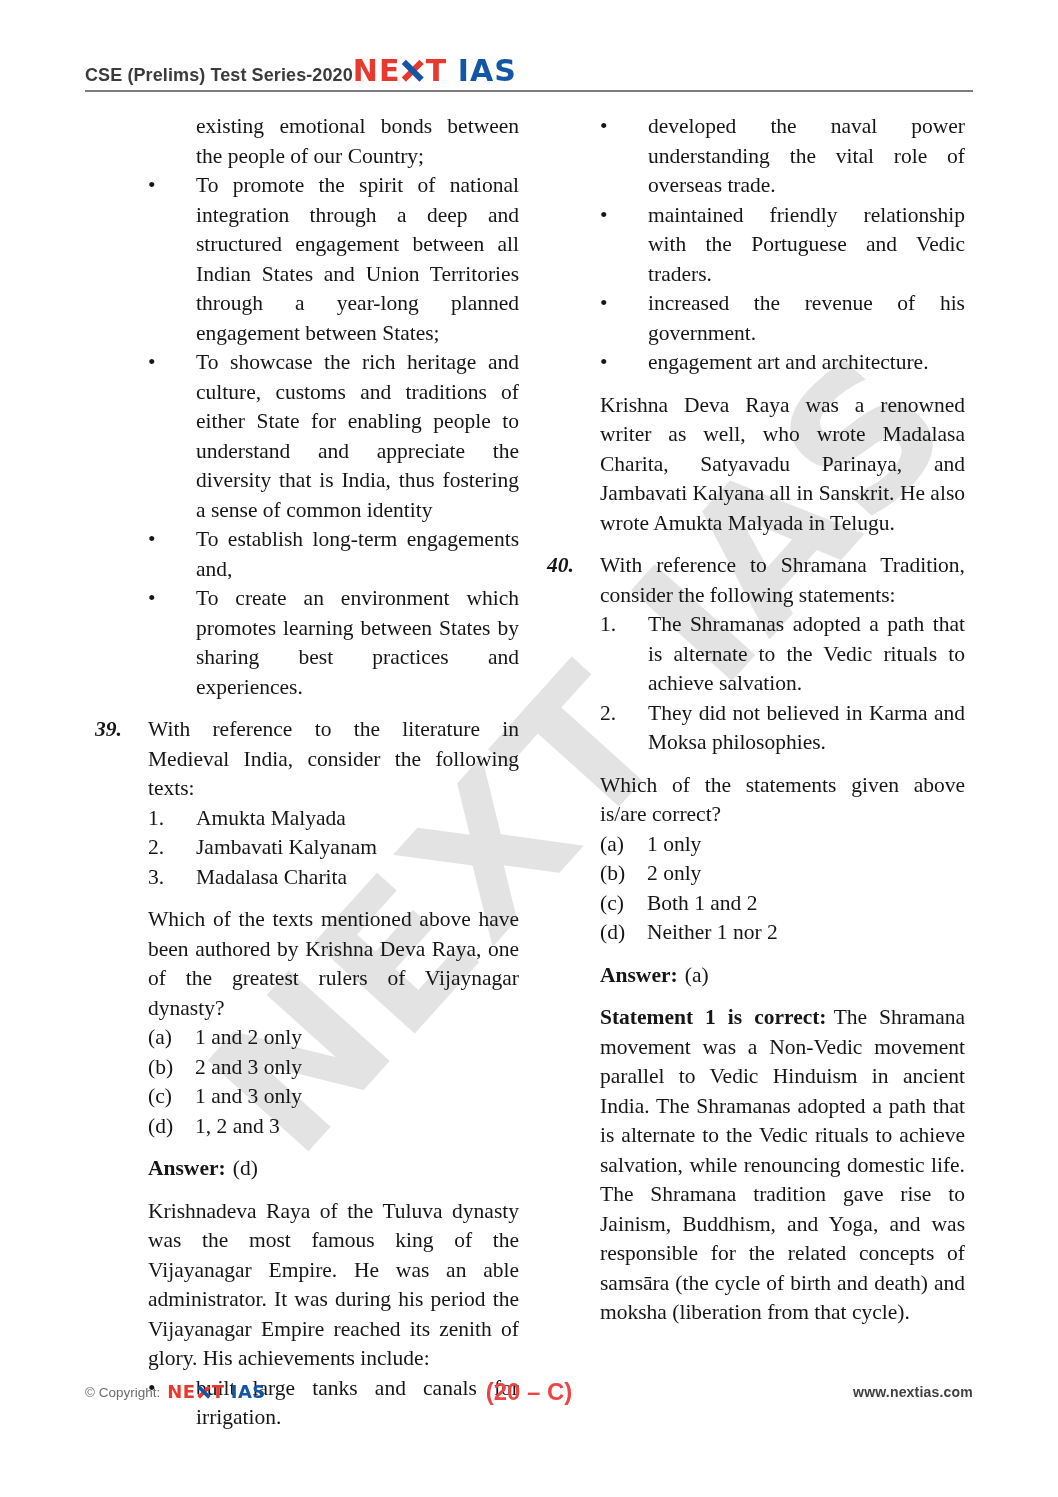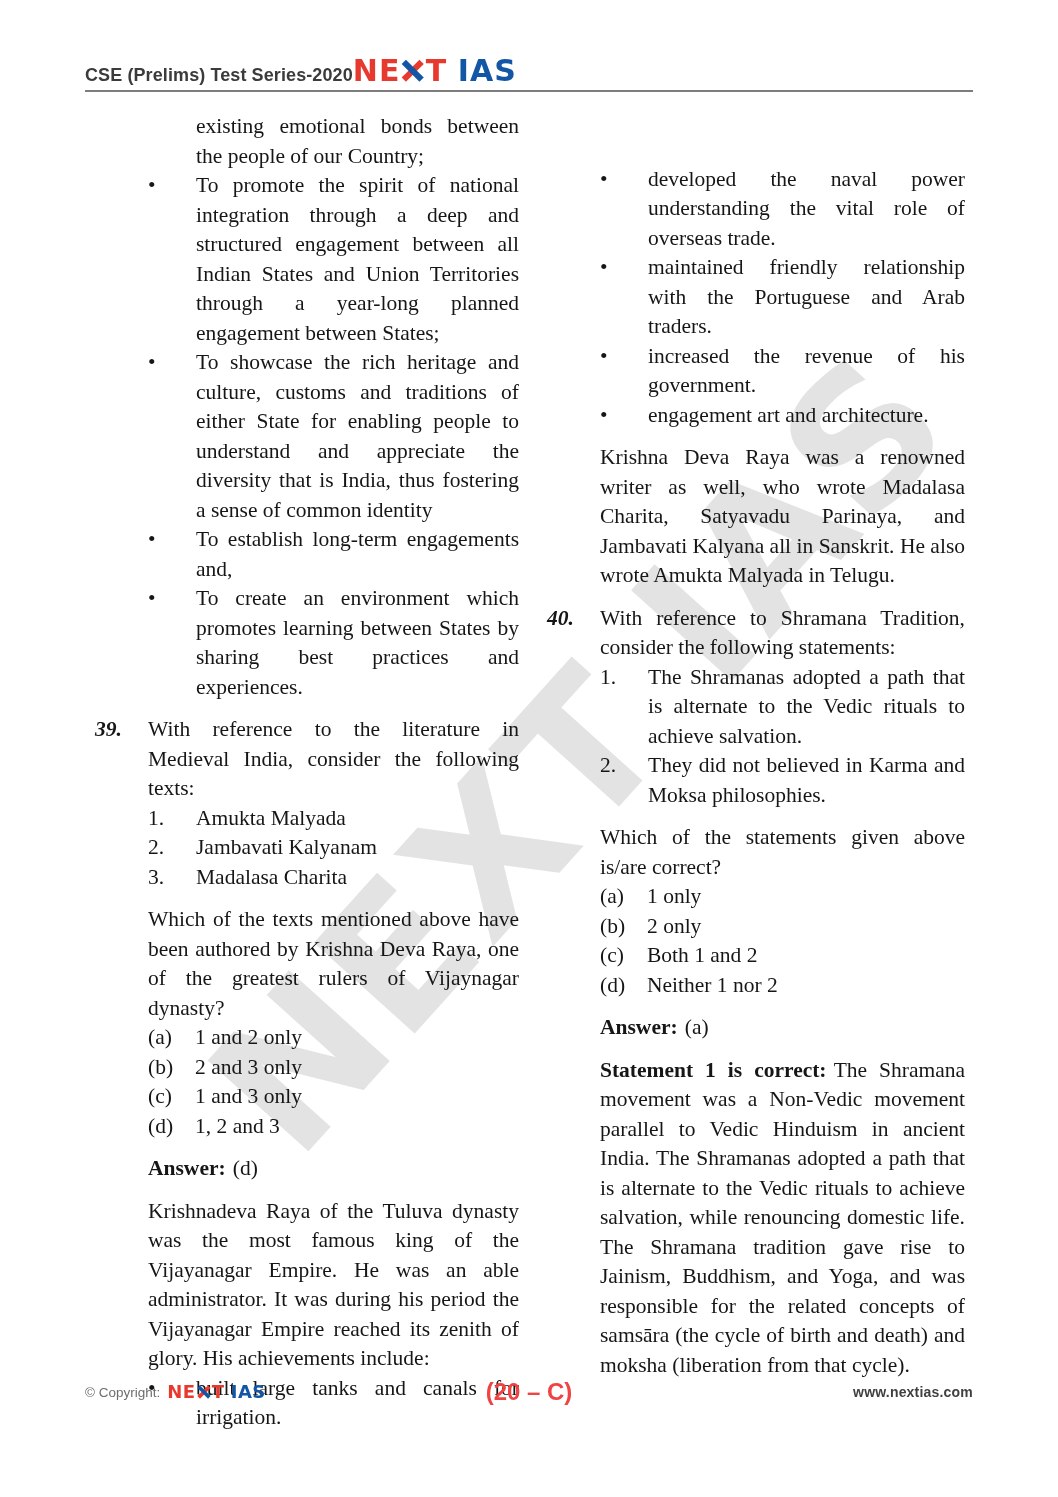--- a/index.html
+++ b/index.html
@@ -27,21 +27,21 @@
   }
   .brand { font-family:"DejaVu Sans", sans-serif; font-weight:bold; display:flex; align-items:center; line-height:1; }
   .brand .c-red  { color:#e8392f; }
   .brand .c-blue { color:#1356a5; }
   .brand-lg { font-size:30px; letter-spacing:1px; }
   .brand-sm { font-size:18px; letter-spacing:0.5px; }
   .brand-x  { width:0.78em; height:0.78em; margin:0 1px; display:inline-block; }
   .brand .ias { margin-left:0.35em; }
   
   .content {
-    position:relative; z-index:1; display:flex; align-items:center;
+    position:relative; z-index:1; display:flex; align-items:flex-start;
     margin:20px 93px 15px 95px;
   }
   .col-left  { width:424px; }
   .vdivider  { width:2px; background:#1f1f1f; margin-left:14px; flex-shrink:0; }
   .col-right { flex:1; margin-left:12px; }
   p, .li, .opt, .q { font-size:21.5px; line-height:29.5px; }
   p { margin:0; }
   .just { text-align:justify; }
   .indent { margin-left:53px; }
   .hang { margin-left:48px; }
@@ -169,21 +169,21 @@
 
     <div class="col-right">
 
       <div class="indent">
         <div class="li">
           <span class="mk">•</span>
           <span class="tx just">developed the naval power understanding the vital role of overseas trade.</span>
         </div>
         <div class="li">
           <span class="mk">•</span>
-          <span class="tx just">maintained friendly relationship with the Portuguese and Arab traders.</span>
+          <span class="tx just">maintained friendly relationship with the Portuguese and Vedic traders.</span>
         </div>
         <div class="li">
           <span class="mk">•</span>
           <span class="tx just">increased the revenue of his government.</span>
         </div>
         <div class="li">
           <span class="mk">•</span>
           <span class="tx just">engagement art and architecture.</span>
         </div>
 

